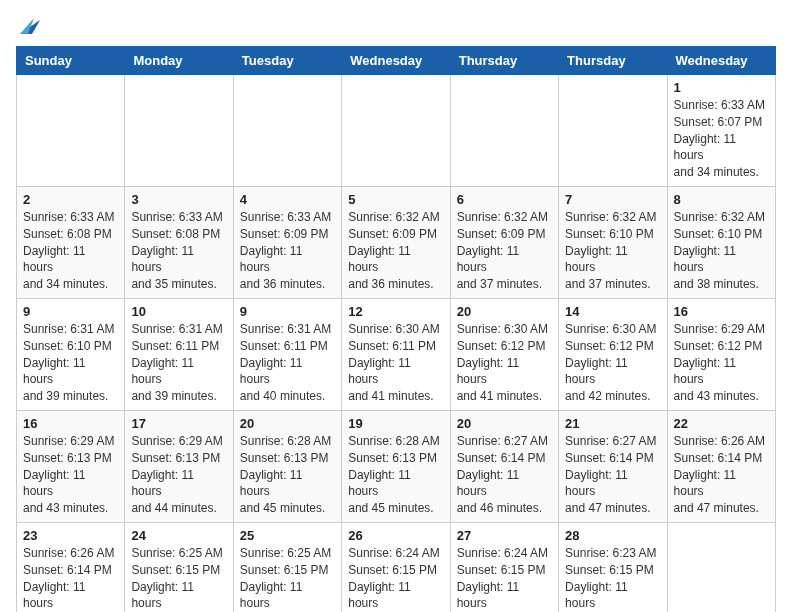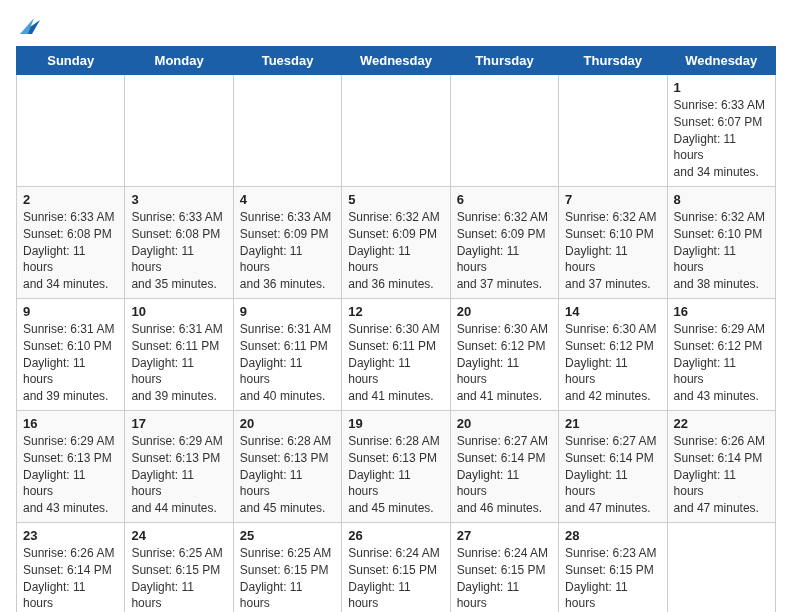--- a/index.html
+++ b/index.html
@@ -38,21 +38,21 @@
       width: 100%;
       border-collapse: collapse;
       border: 1px solid #ccc;
     }
     .calendar th {
       background-color: #1a5fa8;
       color: #fff;
       font-size: 13px;
       font-weight: bold;
       padding: 6px 8px;
-      text-align: center;
+      text-align: left;
       border: 1px solid #1a5fa8;
     }
     .calendar td {
       vertical-align: top;
       padding: 5px 6px;
       border: 1px solid #ccc;
       width: calc(100% / 7);
       min-height: 80px;
       font-size: 10.5px;
       color: #333;

